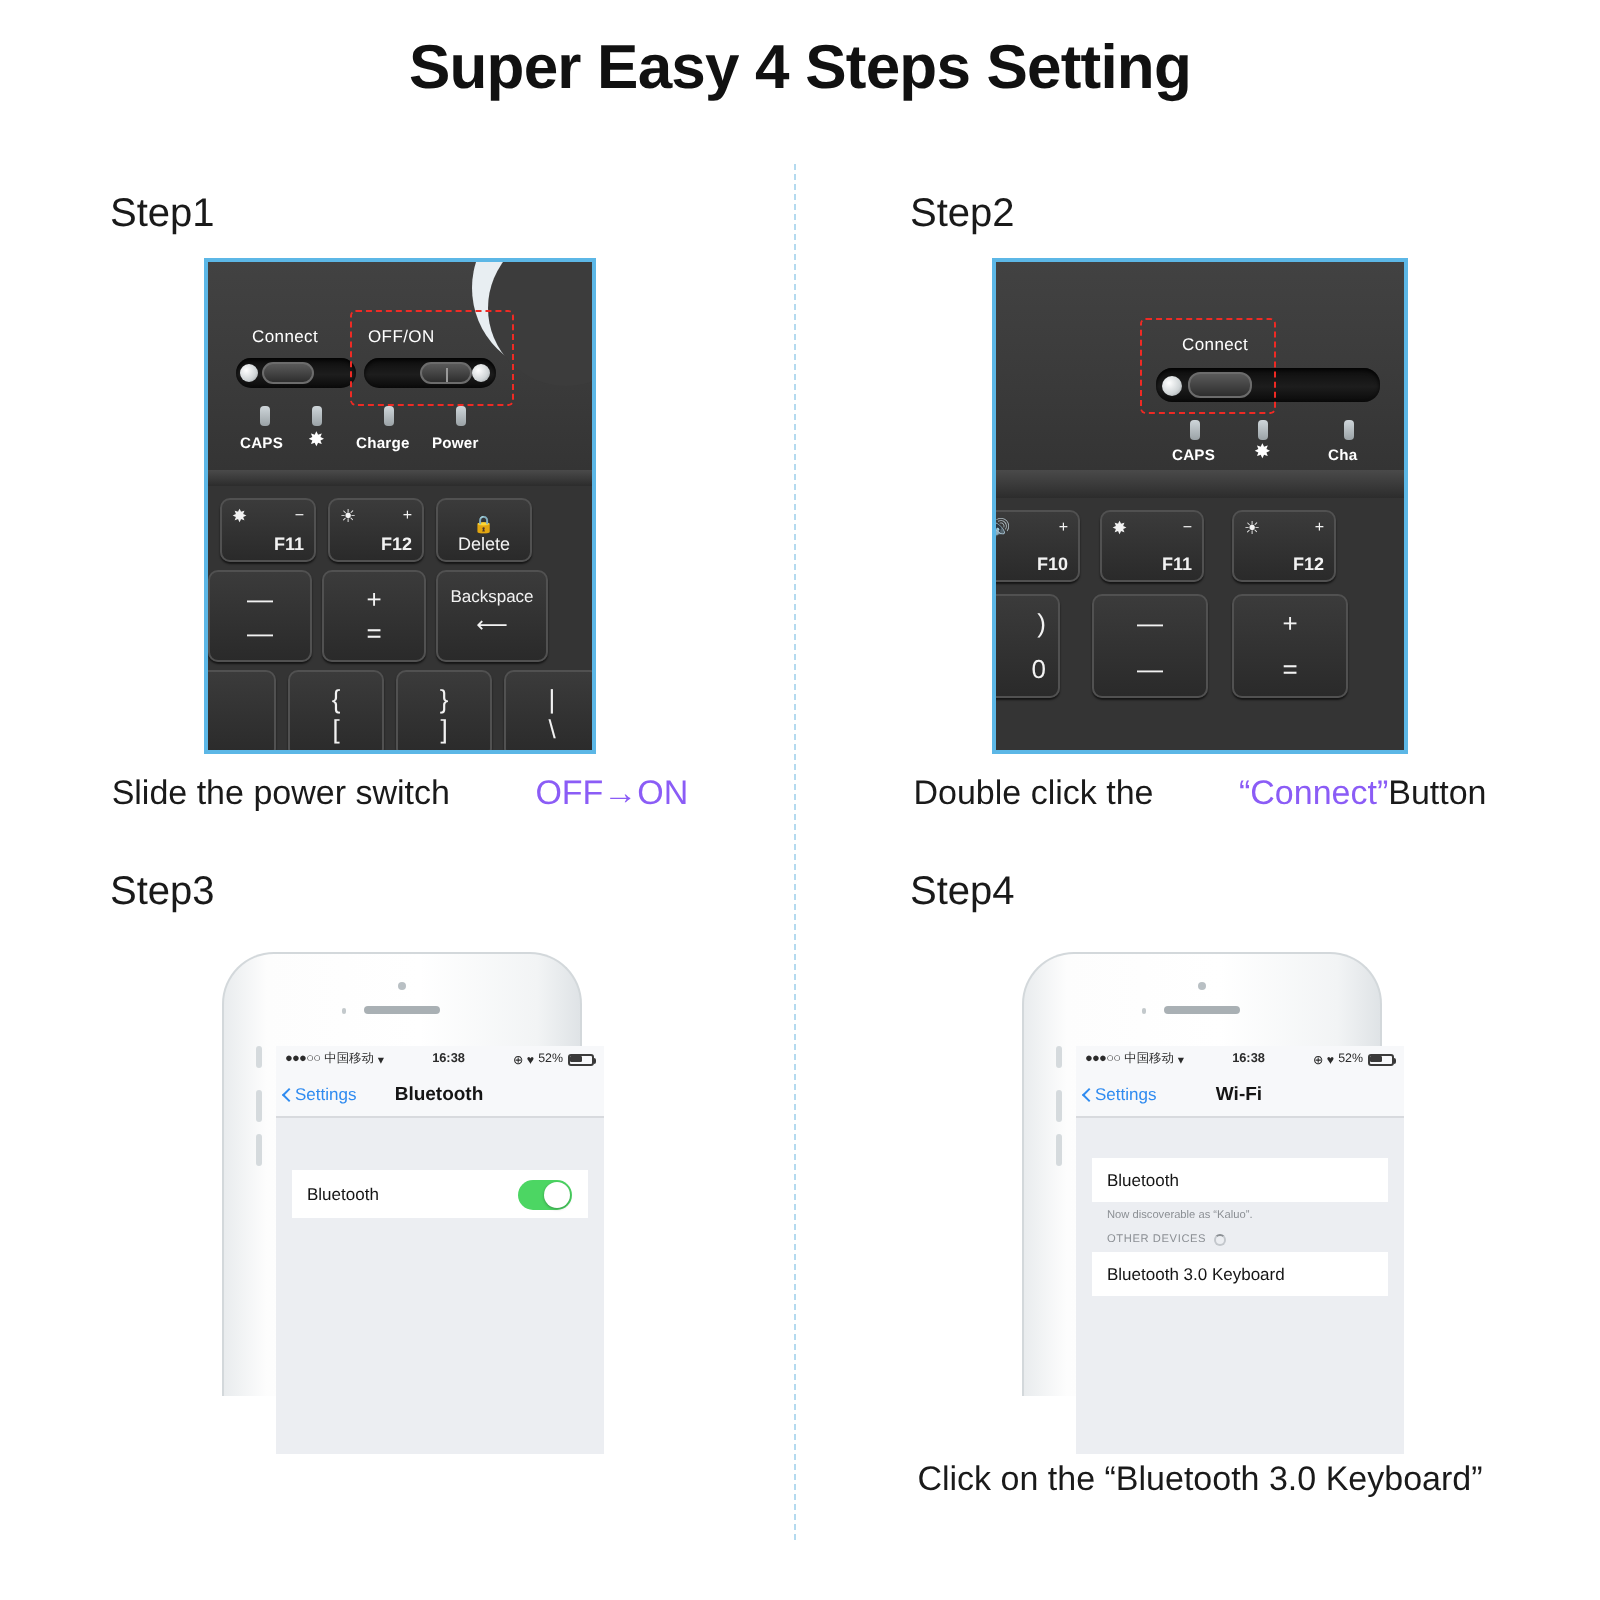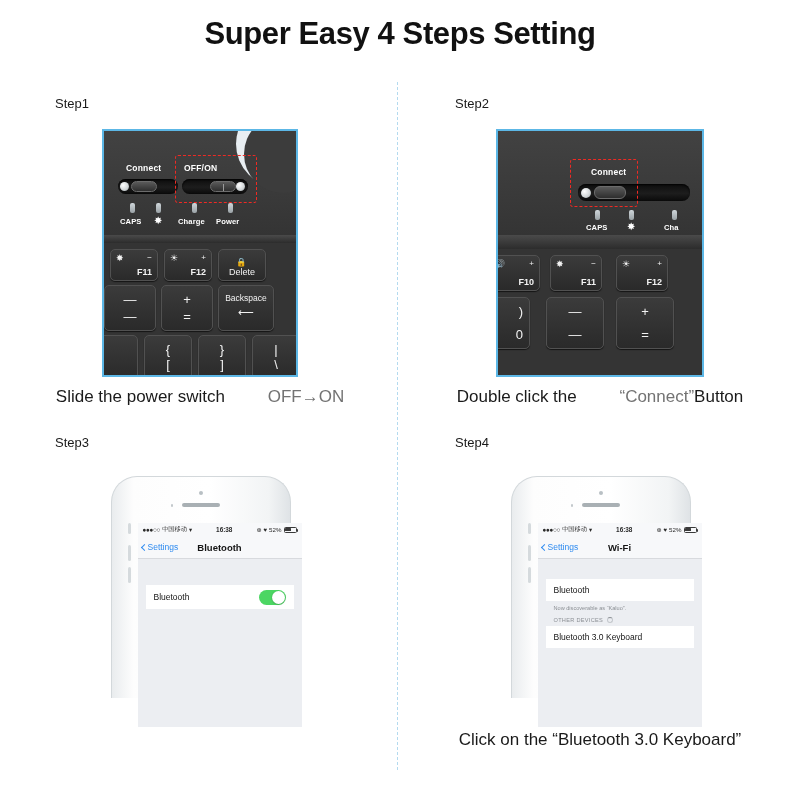--- a/index.html
+++ b/index.html
@@ -28,35 +28,35 @@
     border-left:1px dashed #b4daef;
   }
   
   .grid{
     position:absolute;
     top:96px;left:0;width:800px;
   }
   .row{display:flex;}
   .cell{width:400px;box-sizing:border-box;}
   .steplabel{
-    font-size:13px;
+    font-size:20px;
     color:#1a1a1a;
     padding-left:55px;
     margin-bottom:11px;
     height:22px;
   }
   .cell.right .steplabel{padding-left:55px;}
   .caption{
     text-align:center;
     font-size:17px;
     color:#1a1a1a;
     margin-top:10px;
     white-space:nowrap;
   }
-  .caption .red{color:#737373;margin-left:38px;}
+  .caption .red{color:#8b5cf6;margin-left:38px;}
   
   .kbwrap{
     width:196px;height:248px;
     margin:0 auto;
     box-sizing:border-box;
     border:2px solid #5cb7e6;
     background:#3c3c3c;
     position:relative;
     overflow:hidden;
   }
@@ -77,21 +77,21 @@
   .kb-corner::after{
     content:"";position:absolute;left:8px;top:14px;
     width:78px;height:78px;border-radius:50%;
     background:#3c3c3c;
   }
   
   .sw-label{
     position:absolute;
     color:#ffffff;
     font-size:8.5px;
-    font-weight:bold;
+    font-weight:normal;
     letter-spacing:0.2px;
     white-space:nowrap;
   }
   
   .sw-housing{
     position:absolute;
     height:15px;
     border-radius:8px;
     background:linear-gradient(180deg,#0d0d0d,#1d1d1d 55%,#0a0a0a);
     box-shadow:inset 0 1px 2px rgba(0,0,0,.9);

